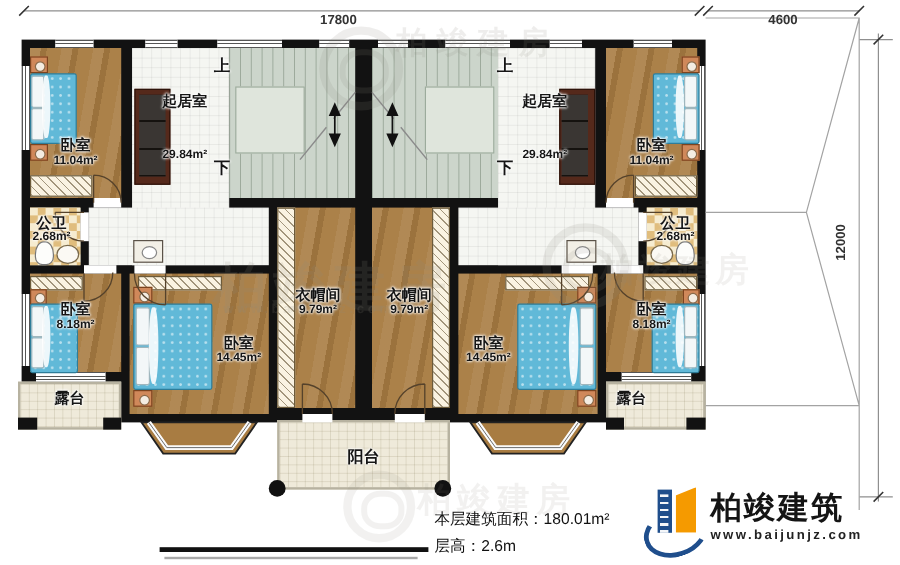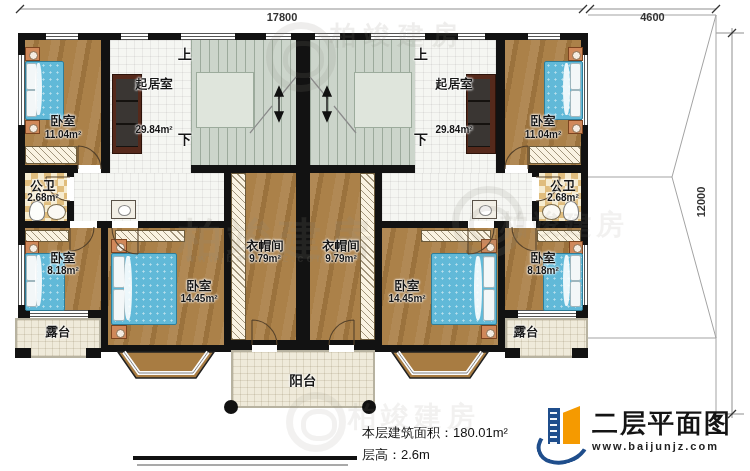--- a/index.html
+++ b/index.html
@@ -297,16 +297,16 @@
   </div>
   <div class="abs foot-small" style="left:362px;top:446px;z-index:45;">
     <span>层高：</span><span>2.6m</span>
   </div>
 
   <div class="abs" style="left:536px;top:402px;width:52px;height:58px;z-index:45;">
     <div class="abs" style="left:0px;top:22px;width:46px;height:32px;border:4px solid #1f4e8c;border-color:transparent transparent #1f4e8c #1f4e8c;border-radius:50%;transform:rotate(-18deg);"></div>
     <div class="abs" style="left:12px;top:6px;width:12px;height:36px;background:#1f4e8c;background-image:repeating-linear-gradient(to bottom,rgba(255,255,255,.95) 0 2px,transparent 2px 6px);background-size:7px 100%;background-repeat:no-repeat;background-position:2px 4px;"></div>
     <div class="abs" style="left:27px;top:4px;width:17px;height:38px;background:#f59a00;clip-path:polygon(0 18%,100% 0,100% 100%,0 100%);"></div>
   </div>
-  <div class="abs brand-name" style="left:592px;top:406px;z-index:45;">二层平面图</div>
+  <div class="abs brand-name" style="left:592px;top:406px;z-index:45;">柏竣建筑</div>
   <div class="abs brand-url" style="left:592px;top:440px;z-index:45;">www.baijunjz.com</div>
 
 </div>
 
 </body></html>

